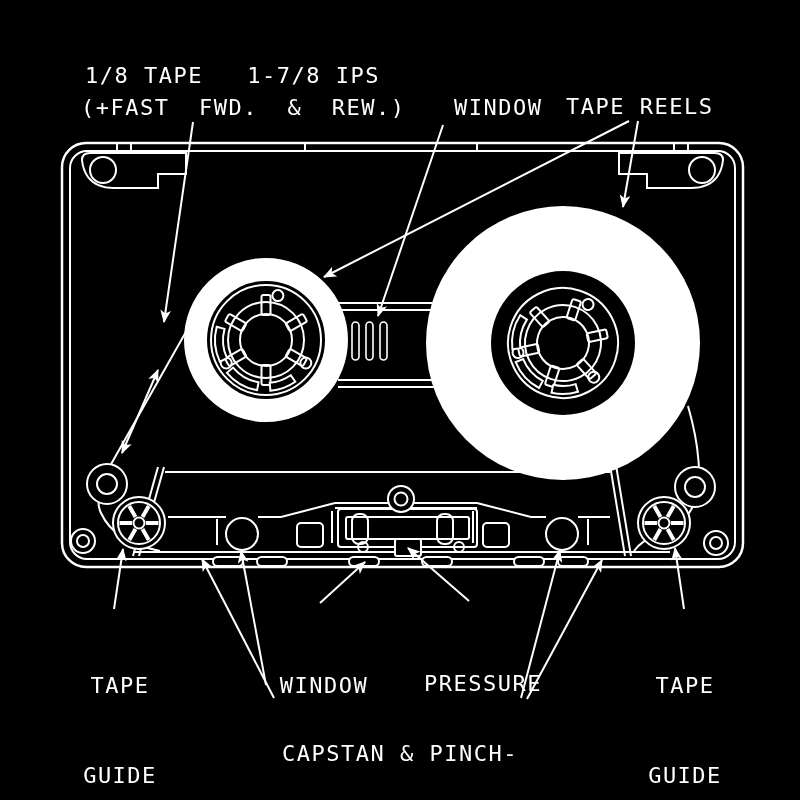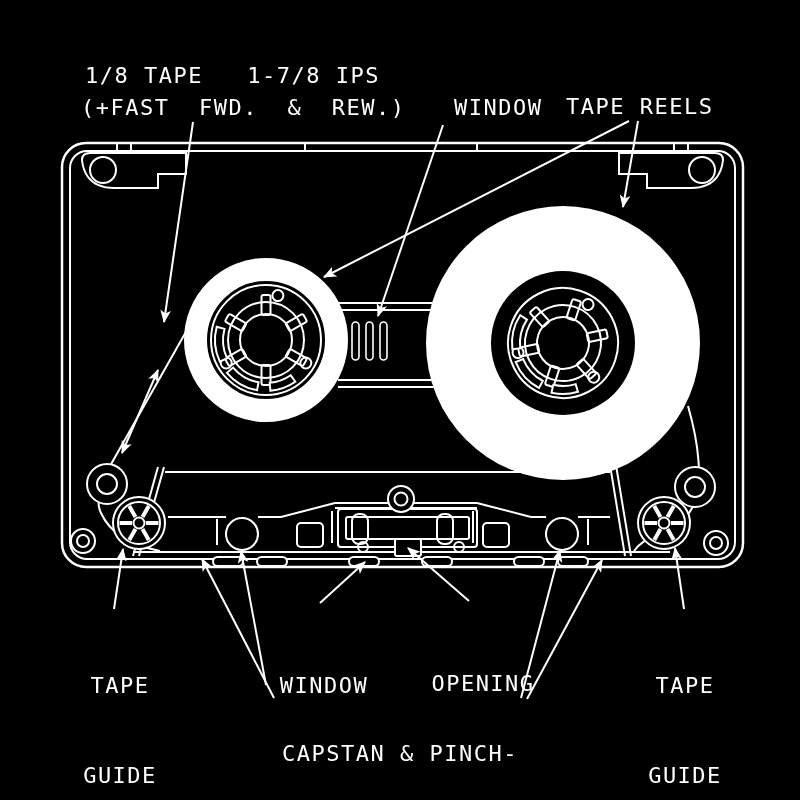--- a/index.html
+++ b/index.html
@@ -205,21 +205,21 @@
   <div class="lbl ctr" style="left:120px; top:611px;">
     <span>TAPE</span>
     <span>GUIDE</span>
   </div>
 
   <div class="lbl ctr" style="left:324px; top:611px;">
     <span>WINDOW</span>
   </div>
 
   <div class="lbl ctr" style="left:483px; top:609px;">
-    <span>OPENING</span>
+    <span>PRESSURE</span>
   </div>
 
   <div class="lbl ctr" style="left:685px; top:611px;">
     <span>TAPE</span>
     <span>GUIDE</span>
   </div>
 
   <div class="lbl ctr" style="left:400px; top:679px;">
     <span>CAPSTAN &amp; PINCH-</span>
     

